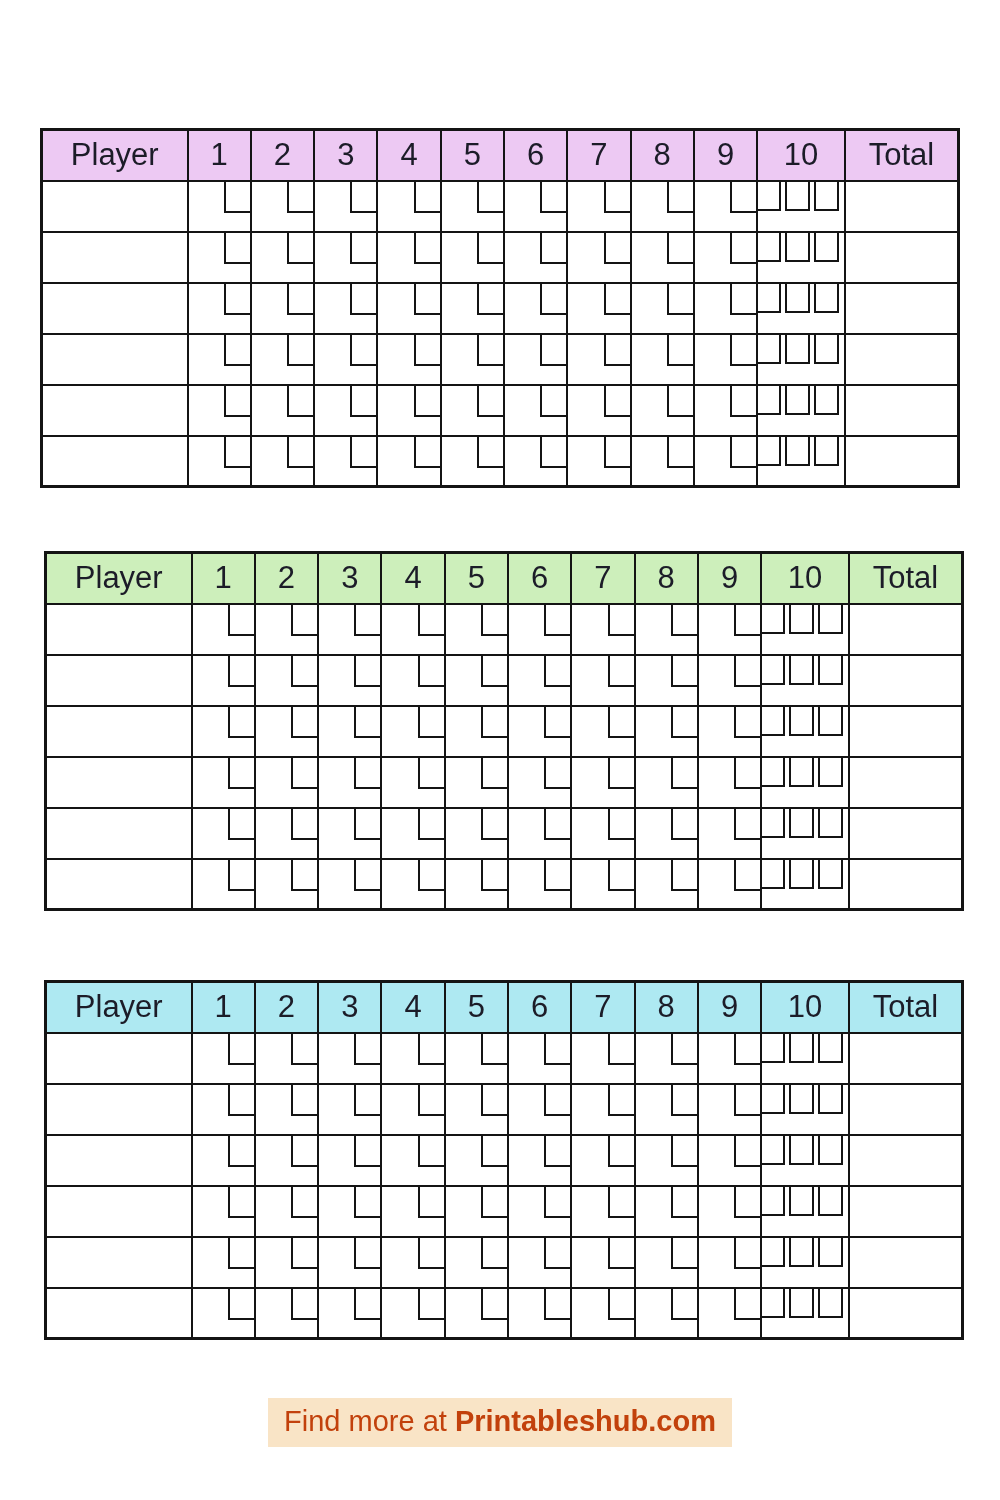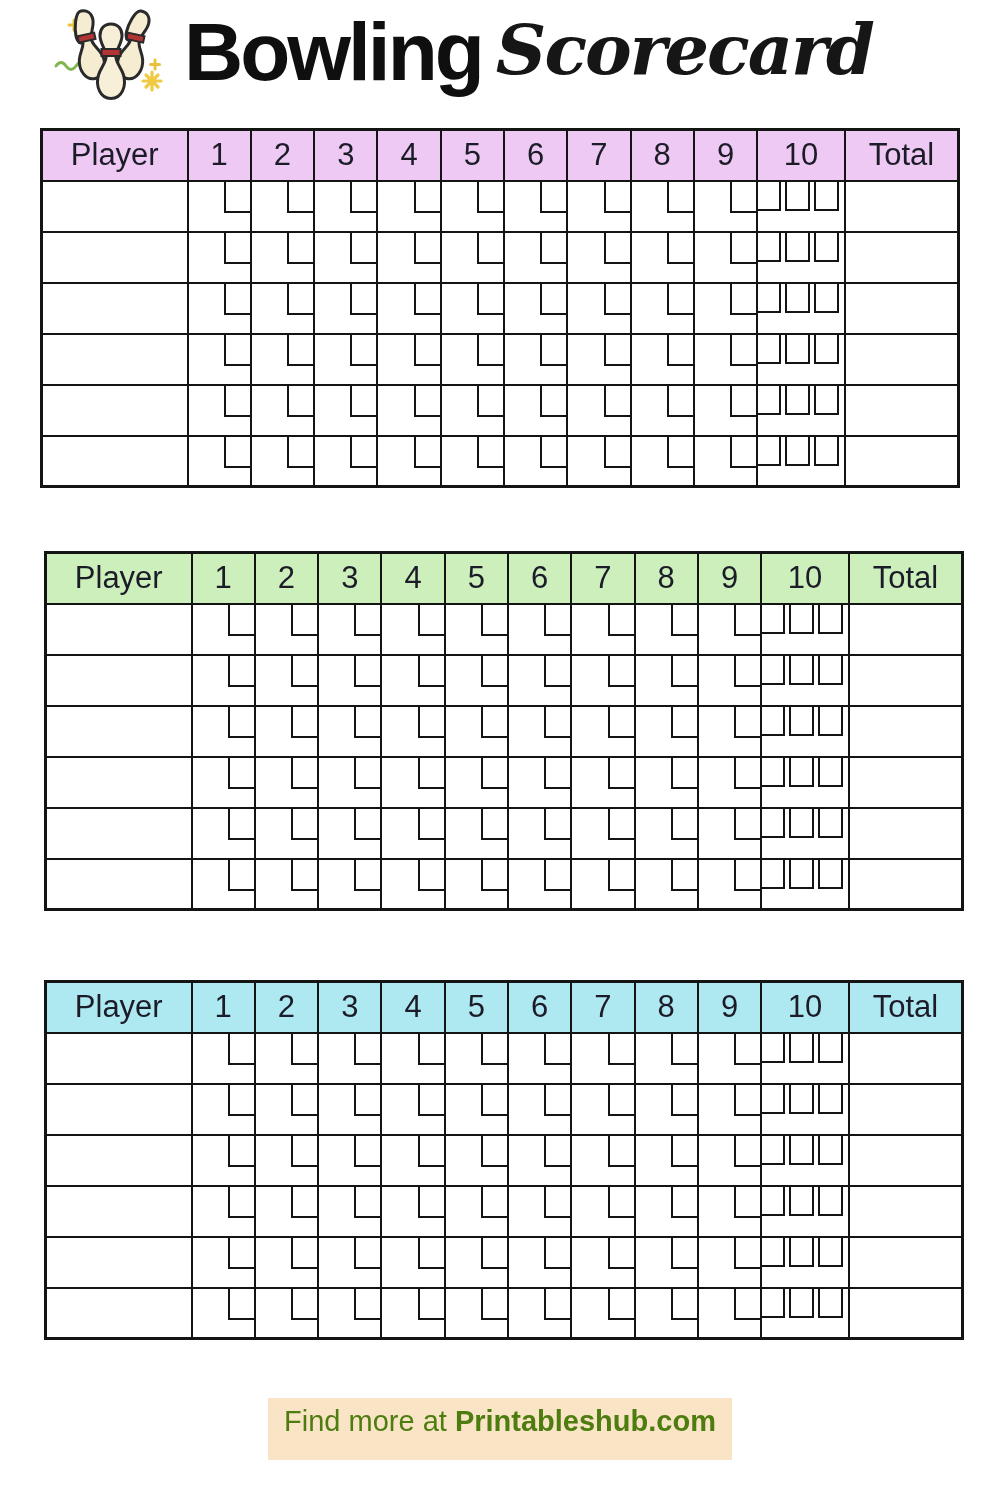--- a/index.html
+++ b/index.html
@@ -83,59 +83,30 @@
   }
   .m10:first-child{border-left:none;width:23px;}
 
   
   .footer{
     position:absolute;left:0;top:1398px;width:1000px;
     text-align:center;
   }
   .footer .hl{
     display:inline-block;
-    padding:7px 16px 22px 16px;
-    font-size:29px;color:#4d7c0f;
+    padding:7px 16px 9px 16px;
+    font-size:29px;color:#c2410c;
   }
   .footer b{font-weight:700;}
 </style>
 </head>
 <body>
 
 <div class="page">
 
-  <div class="title-row">
-    <svg class="pins-icon" width="118" height="96" viewBox="0 0 118 96">
-
-      <path d="M4,62 q5,-7 10,0 q5,7 10,0 q5,-7 10,0" fill="none" stroke="#7fb64e" stroke-width="3" stroke-linecap="round"></path>
-
-      <path d="M22,16 l0,10 M17,21 l10,0" stroke="#e8c23a" stroke-width="3" stroke-linecap="round"></path>
-      <path d="M103,56 l0,9 M98.5,60.5 l9,0" stroke="#e8c23a" stroke-width="3" stroke-linecap="round"></path>
-      <g transform="translate(100,77)">
-        <path d="M0,-9 L0,9 M-9,0 L9,0 M-6,-6 L6,6 M-6,6 L6,-6" stroke="#f0ca44" stroke-width="3.2" stroke-linecap="round"></path>
-      </g>
-
-      <g transform="rotate(-12 38 50)">
-        <path d="M38,6 c6.5,0 10,4.5 10,10.5 c0,6.5 -4,11 -5.5,17.5 c-1.5,6.5 4.5,11 7,19 c3,10 -1.5,22 -11.5,22 c-10,0 -14.5,-12 -11.5,-22 c2.5,-8 8.5,-12.5 7,-19 C32,40.5 28,36 28,29.5 C28,23.5 31.5,6 38,6 Z" fill="#f6ecd2" stroke="#2a2a2a" stroke-width="3" stroke-linejoin="round"></path>
-        <rect x="29.5" y="30" width="17" height="6.5" fill="#b33434" stroke="#2a2a2a" stroke-width="2"></rect>
-      </g>
-
-      <g transform="rotate(12 80 50)">
-        <path d="M80,6 c6.5,0 10,4.5 10,10.5 c0,6.5 -4,11 -5.5,17.5 c-1.5,6.5 4.5,11 7,19 c3,10 -1.5,22 -11.5,22 c-10,0 -14.5,-12 -11.5,-22 c2.5,-8 8.5,-12.5 7,-19 C74,40.5 70,36 70,29.5 C70,23.5 73.5,6 80,6 Z" fill="#f6ecd2" stroke="#2a2a2a" stroke-width="3" stroke-linejoin="round"></path>
-        <rect x="71.5" y="30" width="17" height="6.5" fill="#b33434" stroke="#2a2a2a" stroke-width="2"></rect>
-      </g>
-
-      <g>
-        <path d="M59,20 c7,0 11,5 11,11.5 c0,7 -4.5,12 -6,19 c-1.5,7 5,12 7.5,20.5 c3.2,11 -1.5,23.5 -12.5,23.5 c-11,0 -15.7,-12.5 -12.5,-23.5 c2.5,-8.5 9,-13.5 7.5,-20.5 c-1.5,-7 -6,-12 -6,-19 C48,25 52,20 59,20 Z" fill="#f8efd8" stroke="#2a2a2a" stroke-width="3" stroke-linejoin="round"></path>
-        <rect x="49.5" y="45" width="19" height="7" fill="#b33434" stroke="#2a2a2a" stroke-width="2"></rect>
-      </g>
-    </svg>
-    <span class="title-word1">Bowling</span>
-    <span class="title-word2">Scorecard</span>
-  </div>
 
   <div class="card card-1">
       <table class="scorecard">
         <colgroup>
           <col class="c-player">
           <col class="c-frame">
           <col class="c-frame">
           <col class="c-frame">
           <col class="c-frame">
           <col class="c-frame">

